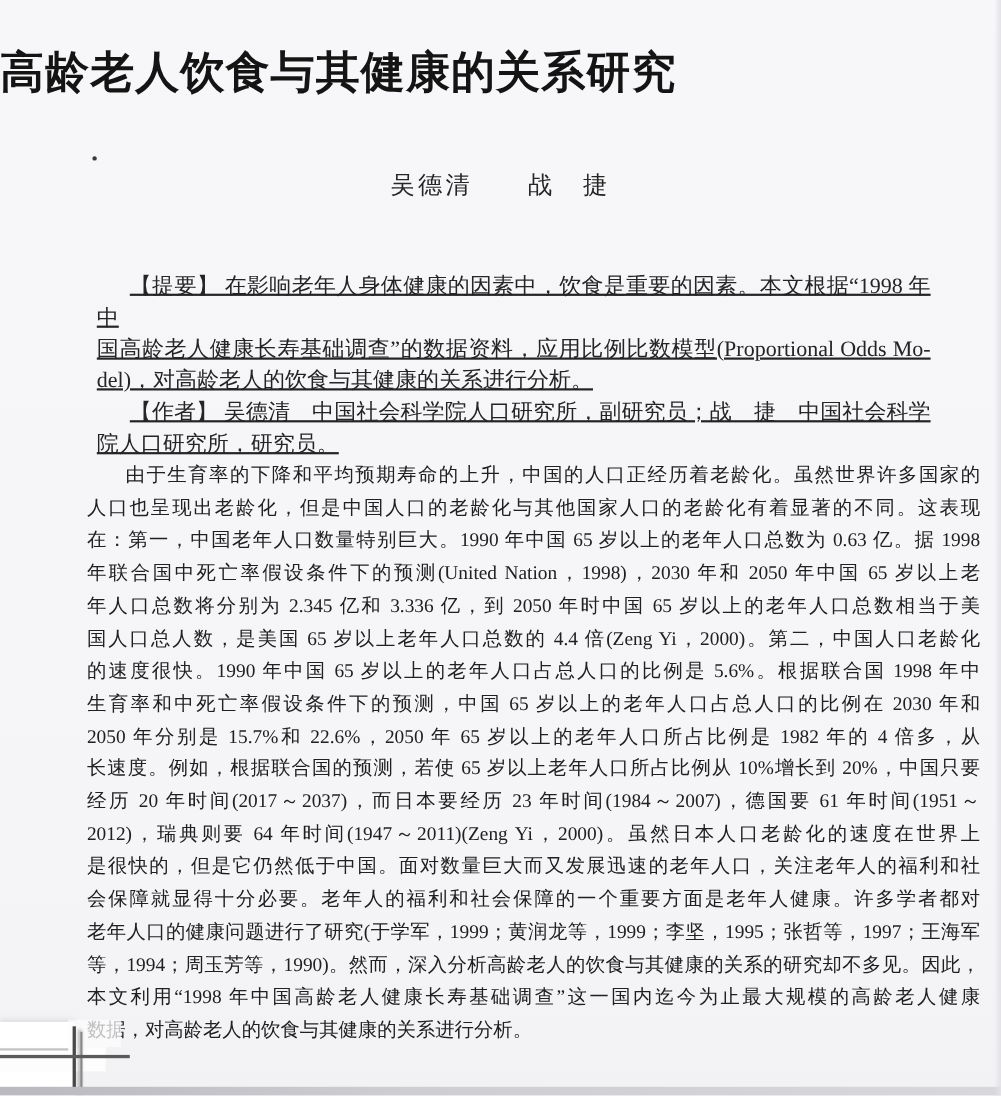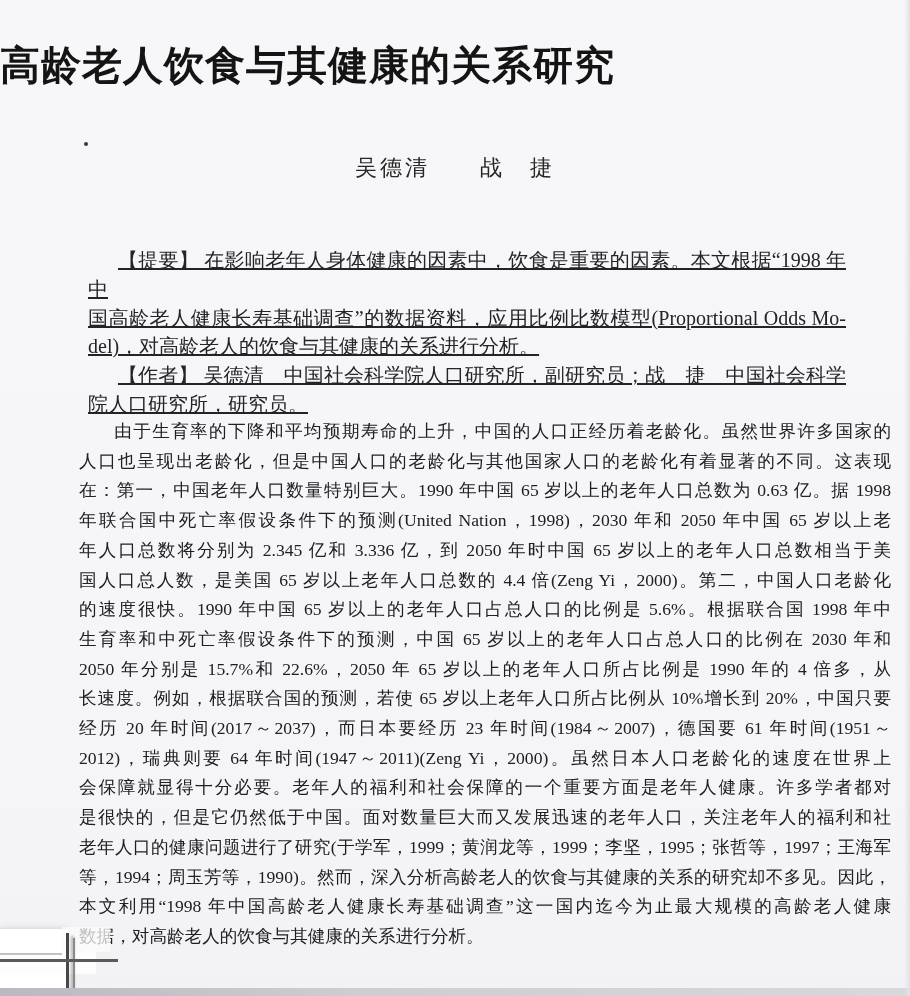--- a/index.html
+++ b/index.html
@@ -149,26 +149,26 @@
 
   <div class="body-text line-group">
       <div class="text-line">由于生育率的下降和平均预期寿命的上升，中国的人口正经历着老龄化。虽然世界许多国家的</div>
       <div class="text-line">人口也呈现出老龄化，但是中国人口的老龄化与其他国家人口的老龄化有着显著的不同。这表现</div>
       <div class="text-line">在：第一，中国老年人口数量特别巨大。1990 年中国 65 岁以上的老年人口总数为 0.63 亿。据 1998</div>
       <div class="text-line">年联合国中死亡率假设条件下的预测(United Nation，1998)，2030 年和 2050 年中国 65 岁以上老</div>
       <div class="text-line">年人口总数将分别为 2.345 亿和 3.336 亿，到 2050 年时中国 65 岁以上的老年人口总数相当于美</div>
       <div class="text-line">国人口总人数，是美国 65 岁以上老年人口总数的 4.4 倍(Zeng Yi，2000)。第二，中国人口老龄化</div>
       <div class="text-line">的速度很快。1990 年中国 65 岁以上的老年人口占总人口的比例是 5.6%。根据联合国 1998 年中</div>
       <div class="text-line">生育率和中死亡率假设条件下的预测，中国 65 岁以上的老年人口占总人口的比例在 2030 年和</div>
-      <div class="text-line">2050 年分别是 15.7%和 22.6%，2050 年 65 岁以上的老年人口所占比例是 1990 年的 4 倍多，从</div>
+      <div class="text-line">2050 年分别是 15.7%和 22.6%，2050 年 65 岁以上的老年人口所占比例是 1982 年的 4 倍多，从</div>
       <div class="text-line">长速度。例如，根据联合国的预测，若使 65 岁以上老年人口所占比例从 10%增长到 20%，中国只要</div>
       <div class="text-line">经历 20 年时间(2017～2037)，而日本要经历 23 年时间(1984～2007)，德国要 61 年时间(1951～</div>
       <div class="text-line">2012)，瑞典则要 64 年时间(1947～2011)(Zeng Yi，2000)。虽然日本人口老龄化的速度在世界上</div>
+      <div class="text-line">是很快的，但是它仍然低于中国。面对数量巨大而又发展迅速的老年人口，关注老年人的福利和社</div>
       <div class="text-line">会保障就显得十分必要。老年人的福利和社会保障的一个重要方面是老年人健康。许多学者都对</div>
-      <div class="text-line">是很快的，但是它仍然低于中国。面对数量巨大而又发展迅速的老年人口，关注老年人的福利和社</div>
       <div class="text-line">老年人口的健康问题进行了研究(于学军，1999；黄润龙等，1999；李坚，1995；张哲等，1997；王海军</div>
       <div class="text-line">等，1994；周玉芳等，1990)。然而，深入分析高龄老人的饮食与其健康的关系的研究却不多见。因此，</div>
       <div class="text-line">本文利用“1998 年中国高龄老人健康长寿基础调查”这一国内迄今为止最大规模的高龄老人健康</div>
       <div class="text-line">数据，对高龄老人的饮食与其健康的关系进行分析。</div>
     </div>
 
   <div class="artifact dot-artifact"></div>
   <div class="artifact whiteout-main"></div>
   <div class="artifact whiteout-dash"></div>
   <div class="artifact whiteout-fade"></div>

